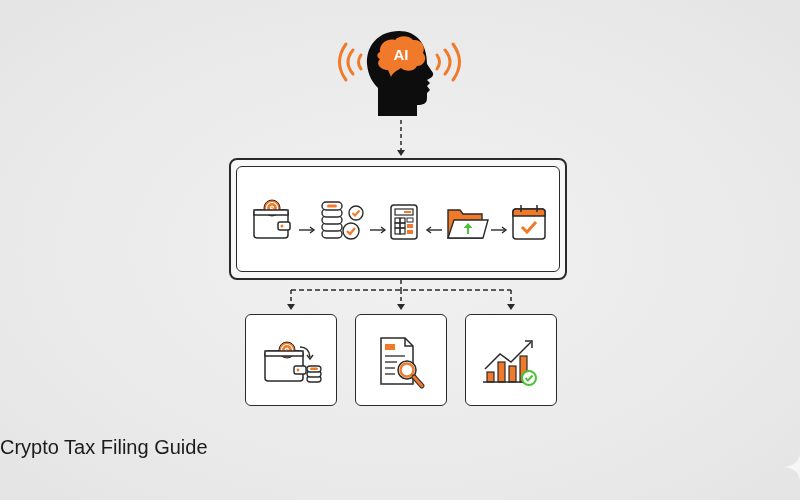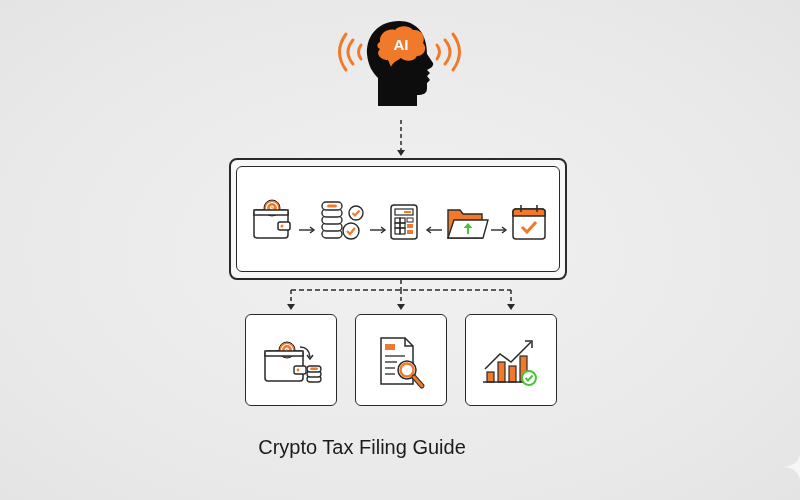--- a/index.html
+++ b/index.html
@@ -18,29 +18,29 @@
       left:236px; top:166px; width:324px; height:106px;
       border:1.5px solid #2a2a2a; border-radius:6px; background:#ffffff;
       box-sizing:border-box;
     }
     .card {
       width:92px; height:92px; top:314px;
       border:1.5px solid #2a2a2a; border-radius:6px; background:#ffffff;
       box-sizing:border-box;
     }
     .title {
-      left:0; width:724px; top:436px; text-align:center;
+      left:0; width:724px; top:436px; 
       font-size:20px; color:#1b1b1b;
     }
     svg { overflow:visible; }
   </style>
 </head>
 <body>
 
-<div class="abs" style="left:335px;top:18px;width:130px;height:90px;">
+<div class="abs" style="left:335px;top:28px;width:130px;height:90px;">
   <svg width="130" height="90" viewBox="0 0 130 90">
 
     <path d="M18 22 Q8 34 18 46" fill="none" stroke="#f07a2a" stroke-width="3" stroke-linecap="round"></path>
     <path d="M11 16 Q-2 34 11 52" fill="none" stroke="#f07a2a" stroke-width="3" stroke-linecap="round"></path>
     <path d="M26 27 Q21 34 26 41" fill="none" stroke="#f07a2a" stroke-width="3" stroke-linecap="round"></path>
 
     <path d="M110 22 Q120 34 110 46" fill="none" stroke="#f07a2a" stroke-width="3" stroke-linecap="round"></path>
     <path d="M118 16 Q131 34 118 52" fill="none" stroke="#f07a2a" stroke-width="3" stroke-linecap="round"></path>
     <path d="M102 27 Q107 34 102 41" fill="none" stroke="#f07a2a" stroke-width="3" stroke-linecap="round"></path>
 

